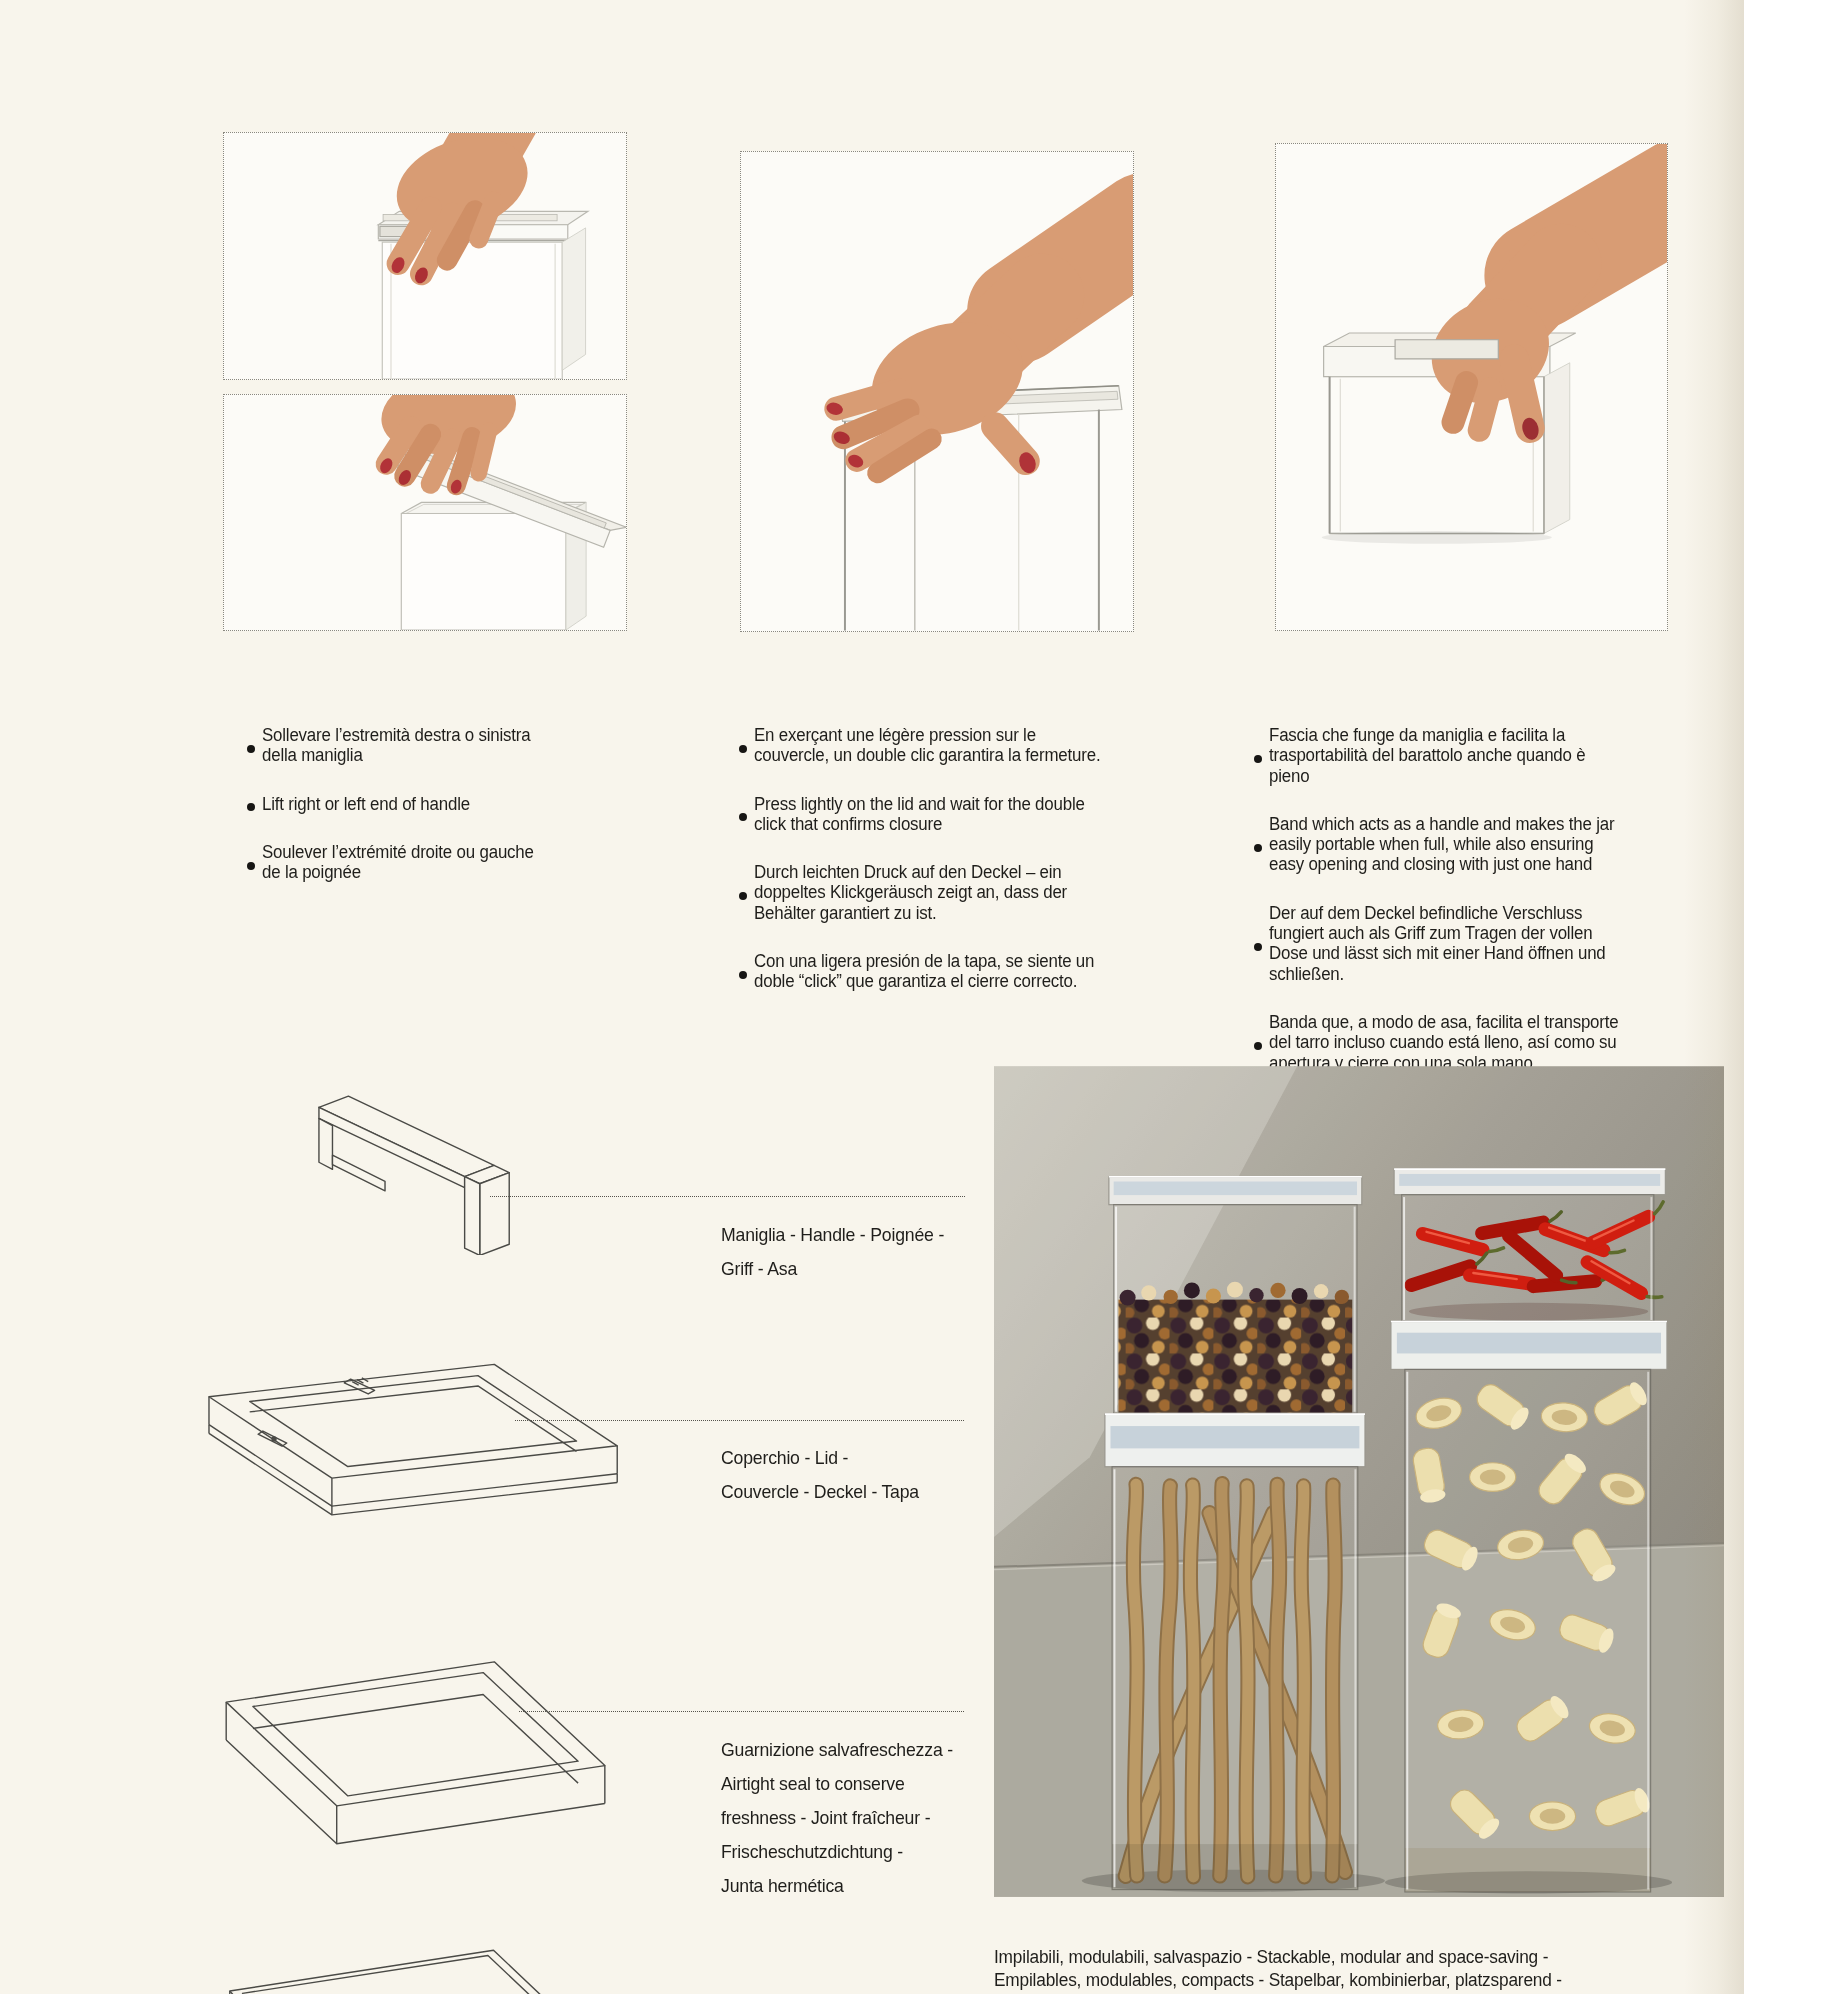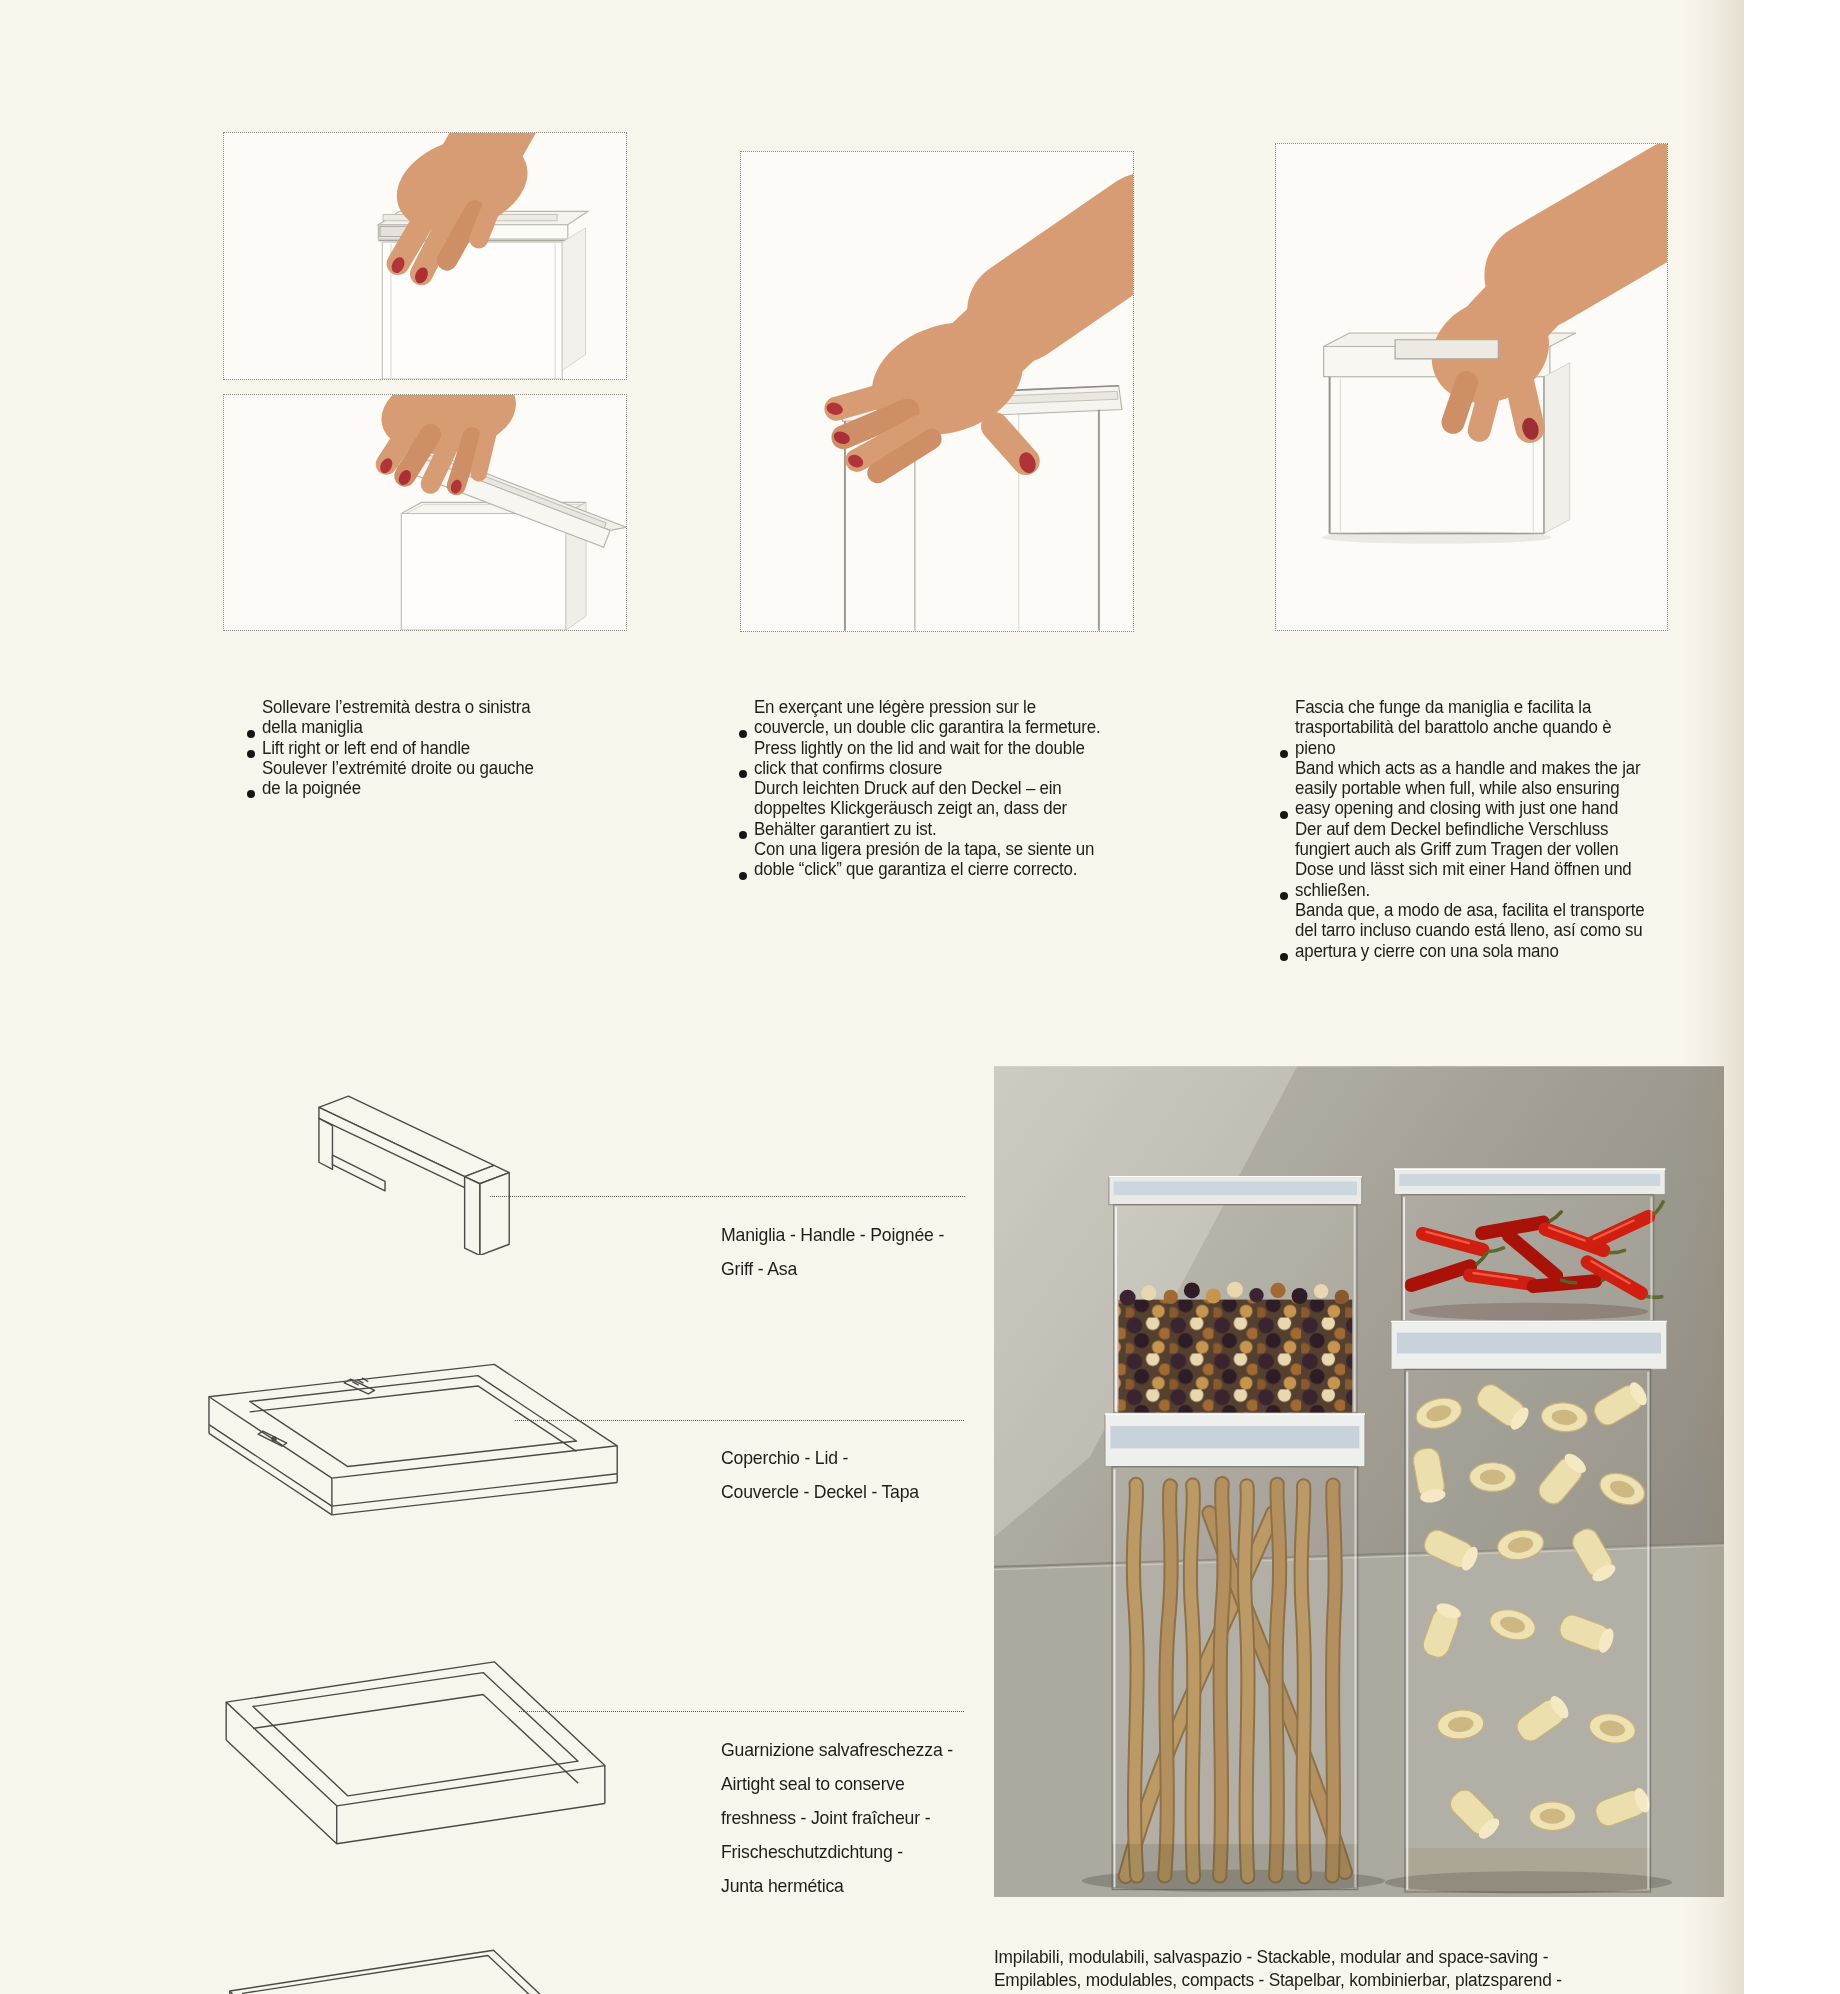--- a/index.html
+++ b/index.html
@@ -14,21 +14,21 @@
   .page-edge{
     position:absolute;right:0;top:0;width:60px;height:100%;
     background:linear-gradient(to right,rgba(150,130,85,0),rgba(150,130,85,0.08) 55%,rgba(120,100,60,0.16));
   }
   .figure{
     position:absolute;background:#fcfbf7;border:1.2px dotted #8a887f;box-sizing:border-box;
   }
   .figure svg{display:block;width:100%;height:100%;}
   .cols{position:absolute;}
   ul.blist{list-style:none;margin:0;padding:0;}
-  ul.blist li{display:flex;align-items:flex-end;}
+  ul.blist li{display:flex;align-items:center;margin-top:28px;}
   ul.blist .dot{
     flex:0 0 auto;width:8px;height:8px;border-radius:50%;background:#171614;
     margin:6.8px 7.2px 0 0;
   }
   ul.blist .t{
     white-space:pre-line;font-size:17.6px;line-height:20.3px;letter-spacing:-0.2px;
     transform:scaleX(0.96);transform-origin:0 0;
   }
   .leader{position:absolute;height:0;border-top:1.6px dotted #55534c;}
   .plabel{
@@ -206,21 +206,21 @@
 Behälter garantiert zu ist.</span>
         </li>
       <li>
           <span class="dot"></span>
           <span class="t">Con una ligera presión de la tapa, se siente un
 doble “click” que garantiza el cierre correcto.</span>
         </li>
     </ul>
   </div>
 
-  <div class="cols" style="left:1280px;top:697px;width:471px">
+  <div class="cols" style="left:1254px;top:697px;width:471px">
     <ul class="blist">
       <li>
           <span class="dot"></span>
           <span class="t">Fascia che funge da maniglia e facilita la
 trasportabilità del barattolo anche quando è
 pieno</span>
         </li>
       <li>
           <span class="dot"></span>
           <span class="t">Band which acts as a handle and makes the jar

